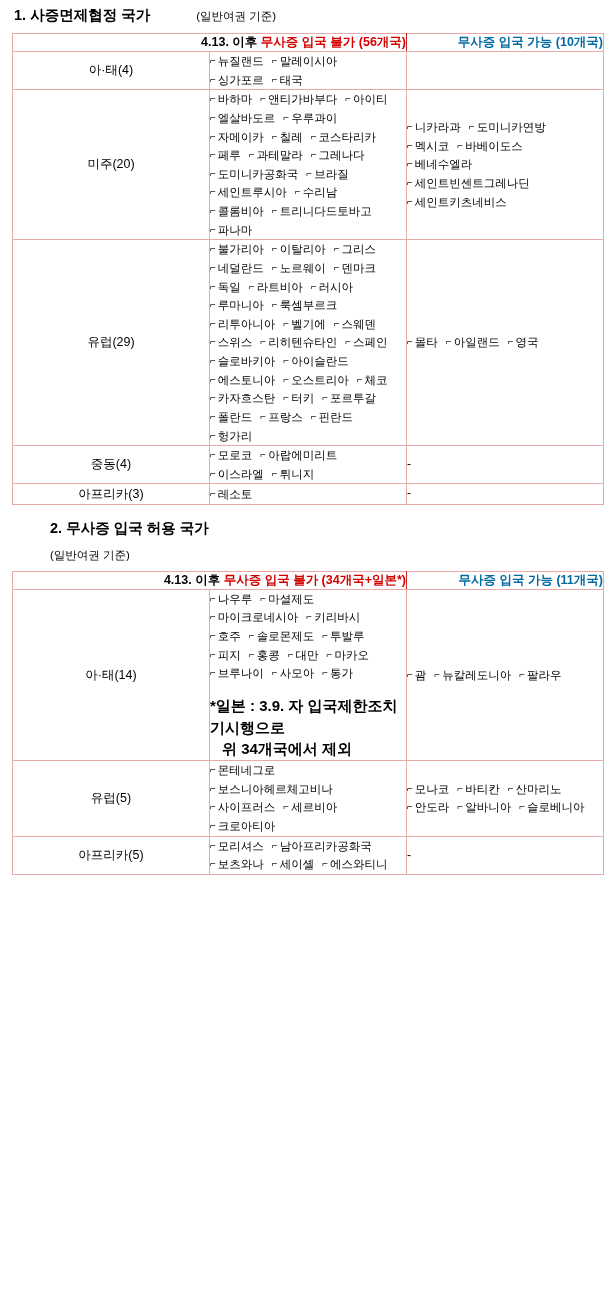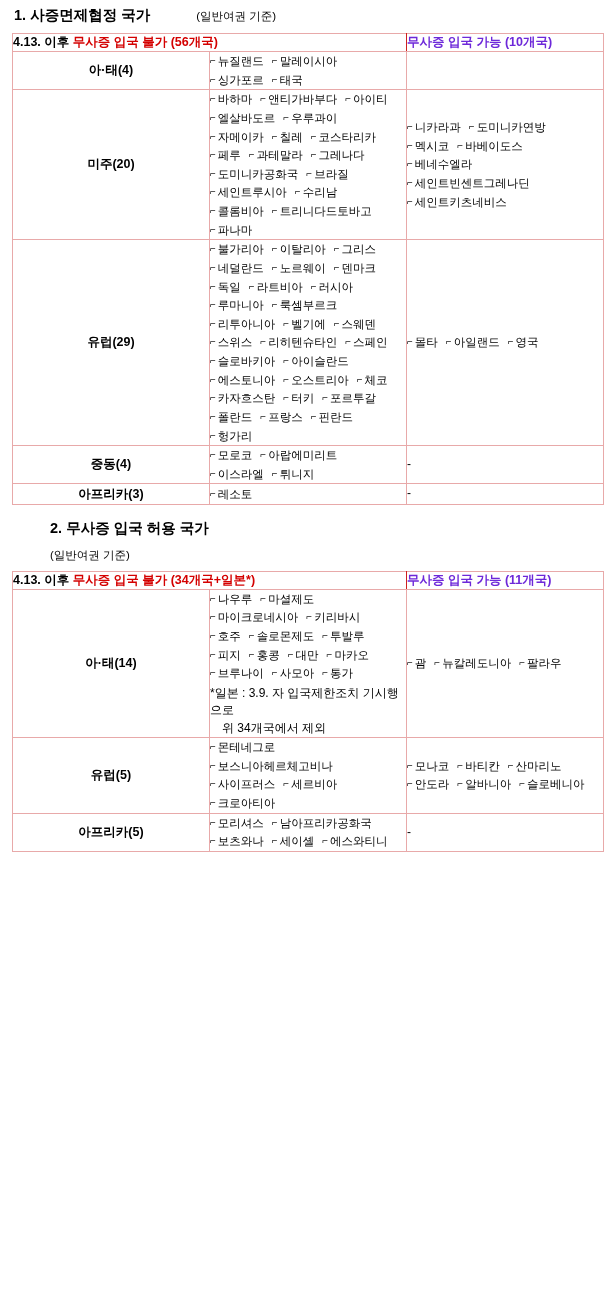--- a/index.html
+++ b/index.html
@@ -39,34 +39,34 @@
     border: 1px solid #e8a9a9;
     vertical-align: middle;
     padding: 0;
   }
   table.mt {
     border: 1.6px solid #cf2020;
   }
   .hdr td {
     border-top: 1.6px solid #cf2020;
     border-bottom: 1.6px solid #cf2020;
-    text-align: left;
+    text-align: right;
     font-size: 12.5px;
     font-weight: bold;
     padding: 6px 2px;
     background: #fff;
   }
   .hdr td.left-h { border-right: 1.6px solid #cf2020; }
   .red { color: #d40000; }
-  .blue { color: #6d28d9; }
+  .blue { color: #0369a1; }
   .region {
     width: 86px;
     text-align: center;
     font-size: 12.5px;
-    font-weight: bold;
+    font-weight: normal;
     border-right: 1.6px solid #cf2020;
     padding: 4px 0;
   }
   .colA {
     width: 250px;
     border-right: 1.6px solid #cf2020;
     padding: 6px 6px 6px 8px;
     font-size: 11.5px;
     line-height: 1.62;
   }
@@ -83,23 +83,24 @@
   .country .dash {
     color: #222;
     font-size: 10px;
     margin-right: 2px;
     vertical-align: 1px;
   }
   .dash-only {
     font-size: 12px;
   }
   .note {
-    font-size: 12px;
+    font-size: 15px;
     line-height: 1.45;
-    margin-top: 2px;
+    margin-top: 12px;
+    font-weight: bold;
   }
   .note .indent { padding-left: 12px; display: block; }
   .tall-mid td { padding-top: 10px; padding-bottom: 10px; }
 </style>
 </head>
 <body>
 
 <div class="page">
 
   <div class="section-title">

